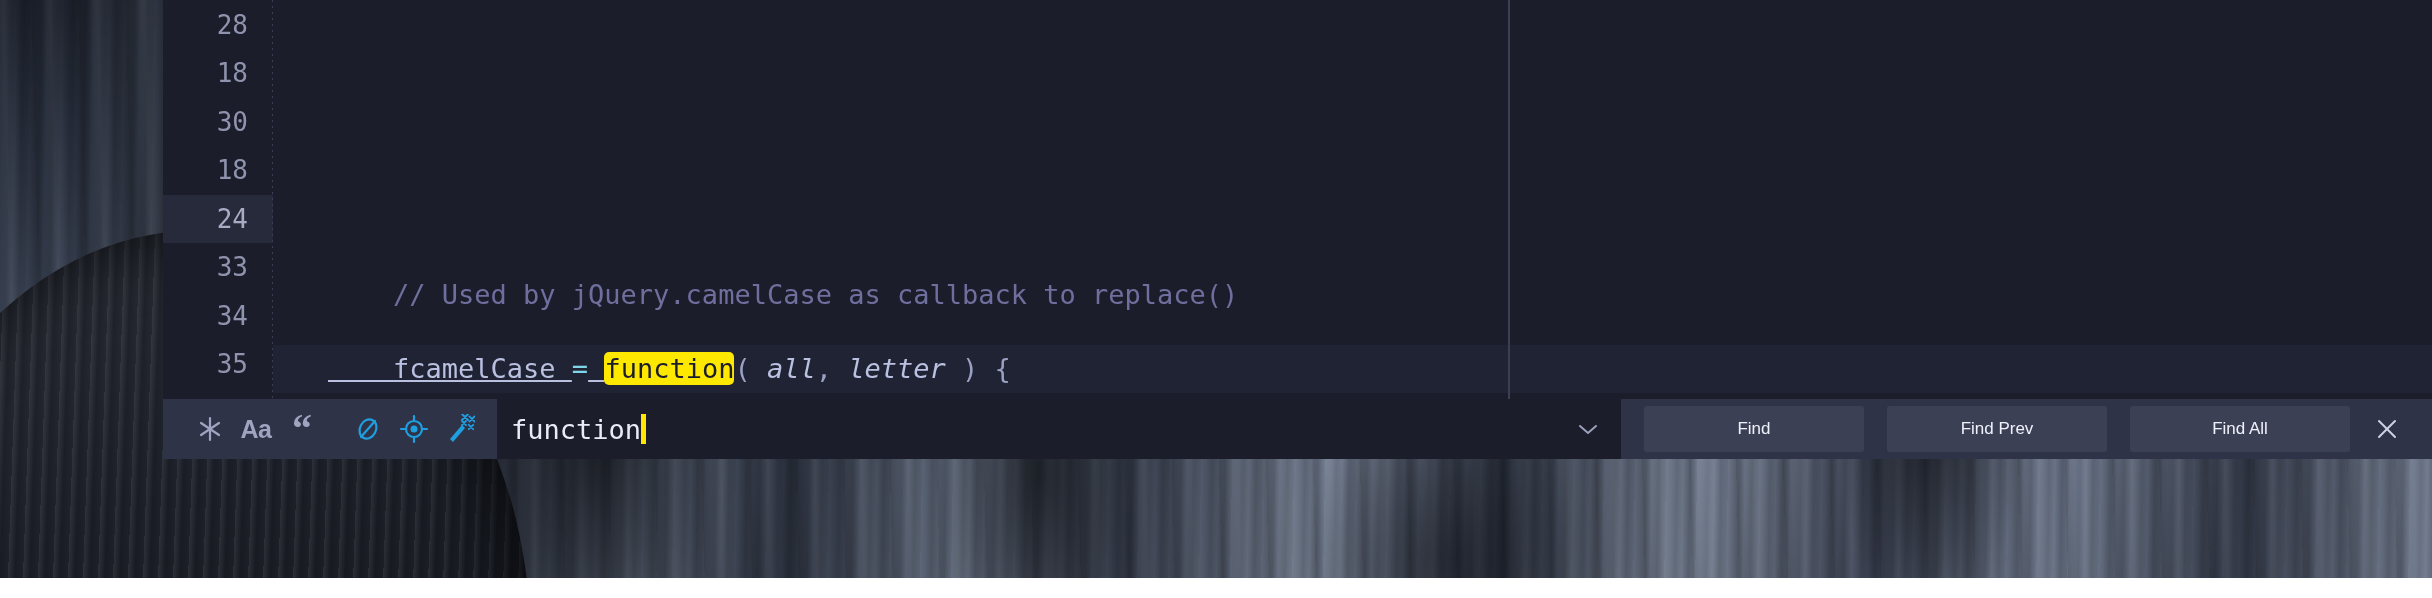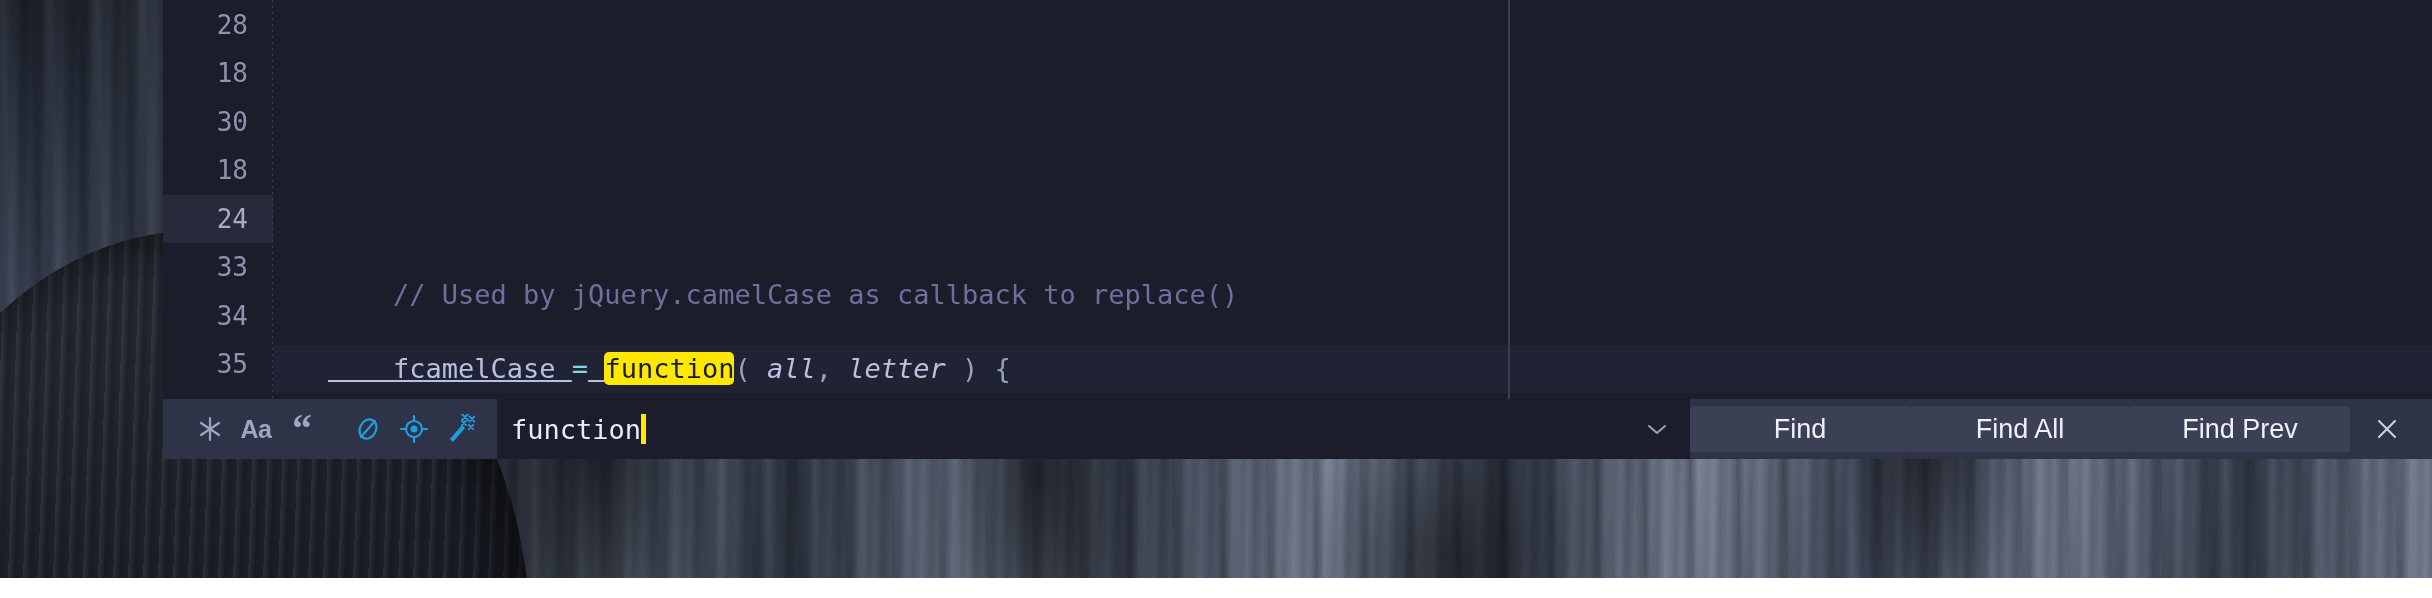--- a/index.html
+++ b/index.html
@@ -197,24 +197,24 @@
     position:absolute; right:16px; top:0; bottom:0;
     width:34px;
     display:flex; align-items:center; justify-content:center;
     color:#9aa0bb; cursor:pointer;
   }
 
   .find-btn{
     flex:0 0 auto;
     height:46px;
     min-width:220px;
-    margin-left:0;
+    margin-left:23px;
     background:#3c4055;
     color:#eef0fa;
-    font-size:27px;
+    font-size:17px;
     border:none;
     border-radius:3px;
     display:flex; align-items:center; justify-content:center;
     cursor:pointer;
     font-family:"Liberation Sans", sans-serif;
   }
   #close-btn{
     flex:0 0 auto;
     width:74px; height:60px;
     display:flex; align-items:center; justify-content:center;
@@ -318,22 +318,22 @@
       <span id="search-value">function</span>
         <span id="search-caret"></span>
       <span id="history-chevron">
         <svg width="22" height="14" viewBox="0 0 22 14" fill="none" stroke="currentColor" stroke-width="2" stroke-linecap="round" stroke-linejoin="round">
           <polyline points="3,4 11,11 19,4"></polyline>
         </svg>
       </span>
     </div>
 
     <button class="find-btn">Find</button>
+    <button class="find-btn">Find Prev</button>
     <button class="find-btn">Find All</button>
-    <button class="find-btn">Find Prev</button>
 
     <div id="close-btn">
       <svg width="30" height="30" viewBox="0 0 30 30" fill="none" stroke="currentColor" stroke-width="2" stroke-linecap="round">
         <line x1="7" y1="7" x2="23" y2="23"></line>
         <line x1="23" y1="7" x2="7" y2="23"></line>
       </svg>
     </div>
   </div>
 </div>
 

